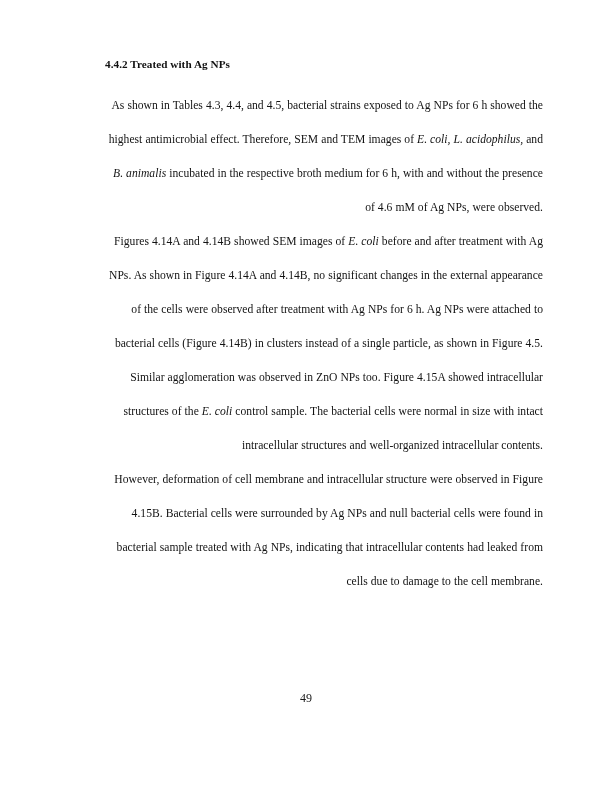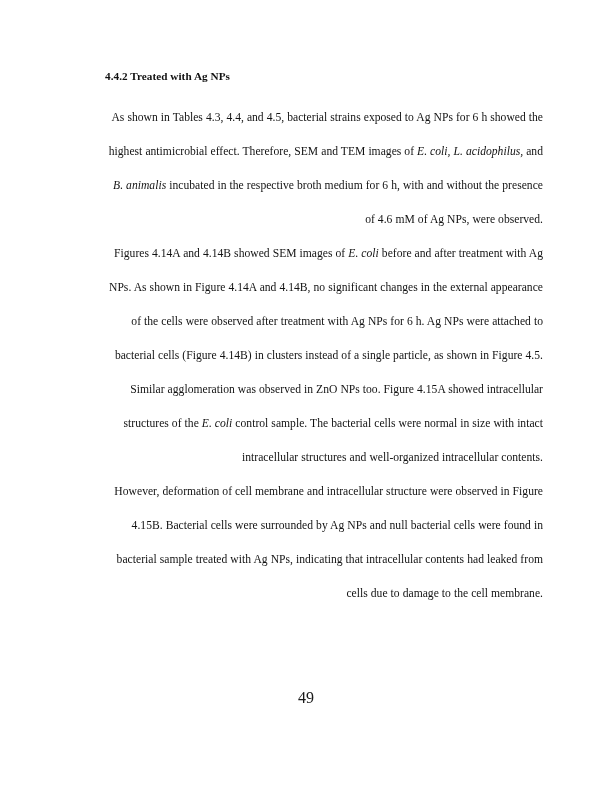--- a/index.html
+++ b/index.html
@@ -17,21 +17,21 @@
     position: relative;
     width: 612px;
     height: 792px;
     background: #ffffff;
     overflow: hidden;
     box-sizing: border-box;
   }
   .content {
     position: absolute;
     left: 105px;
-    top: 68px;
+    top: 56px;
     width: 438px;
   }
   .section-heading {
     font-size: 11.2px;
     font-weight: bold;
     line-height: 16px;
     margin: 0 0 0 0;
     letter-spacing: 0.05px;
     color: #111111;
   }
@@ -49,21 +49,21 @@
   }
   .sci {
     font-style: italic;
   }
   .page-number {
     position: absolute;
     left: 0;
     top: 691px;
     width: 612px;
     text-align: center;
-    font-size: 16px;
+    font-size: 12px;
     line-height: 14px;
     color: #1a1a1a;
   }
 </style>
 </head>
 <body>
 
 <div class="page">
 
   <div class="content">

